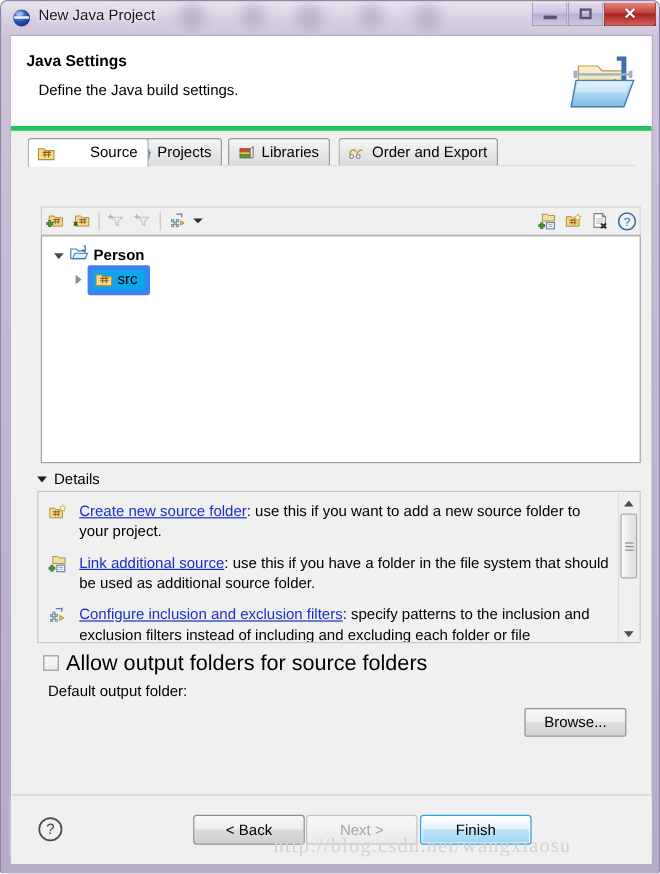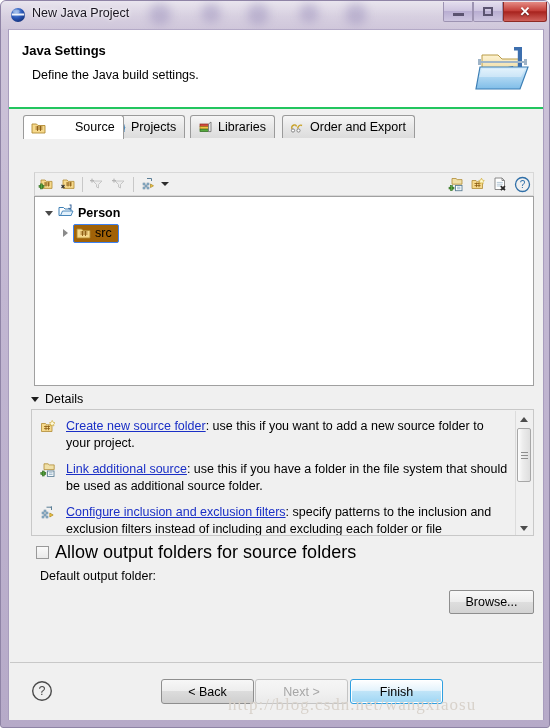--- a/index.html
+++ b/index.html
@@ -99,21 +99,21 @@
     border: 1px solid #a89dbd;
     border-top: 1px solid #b3a9c6;
   }
 
   
   #banner {
     position: absolute;
     left: 0; top: 0;
     width: 534px; height: 79px;
     background: #ffffff;
-    border-bottom: 2px solid #22c55e;
+    border-bottom: 4px solid #22c55e;
     box-sizing: border-box;
   }
   #banner-title {
     position: absolute; left: 13px; top: 13px;
     font-size: 13px; font-weight: bold; color: #000;
   }
   #banner-sub {
     position: absolute; left: 23px; top: 38px;
     font-size: 12.5px; color: #000;
   }
@@ -220,22 +220,22 @@
   .twisty-open {
     width: 0; height: 0;
     border-left: 4px solid transparent;
     border-right: 4px solid transparent;
     border-top: 5px solid #4a4a4a;
     margin-right: 5px;
   }
   .tree-label { margin-left: 4px; font-weight: bold; }
   .sel-pill {
     display: inline-flex; align-items: center;
-    background: #a16207;
-    border: 1px solid #3b82f6;
+    background: #0ea5e9;
+    border: 4px solid #3b82f6;
     border-radius: 2px;
     padding: 0 6px 0 2px;
     height: 17px;
     justify-content: center;
   }
 
   
   #details-header {
     position: absolute; left: 22px; top: 362px;
     display: flex; align-items: center;
@@ -339,21 +339,21 @@
     border: 1px solid #a9a9a9;
     background: #ffffff;
     font-family: "Liberation Sans", sans-serif;
     font-size: 12.5px;
     color: #000;
     padding: 0 4px;
     outline: none;
   }
   #browse-button {
     position: absolute;
-    left: 440px; top: 560px;
+    left: 428px; top: 560px;
     width: 85px; height: 24px;
     box-sizing: border-box;
     border: 1px solid #8e8e8e;
     border-radius: 2px;
     background: linear-gradient(180deg,#f8f8f8 0%, #ededed 48%, #dedede 50%, #d3d3d3 100%);
     font-family: "Liberation Sans", sans-serif;
     font-size: 12.5px;
     color: #000;
     cursor: default;
   }

